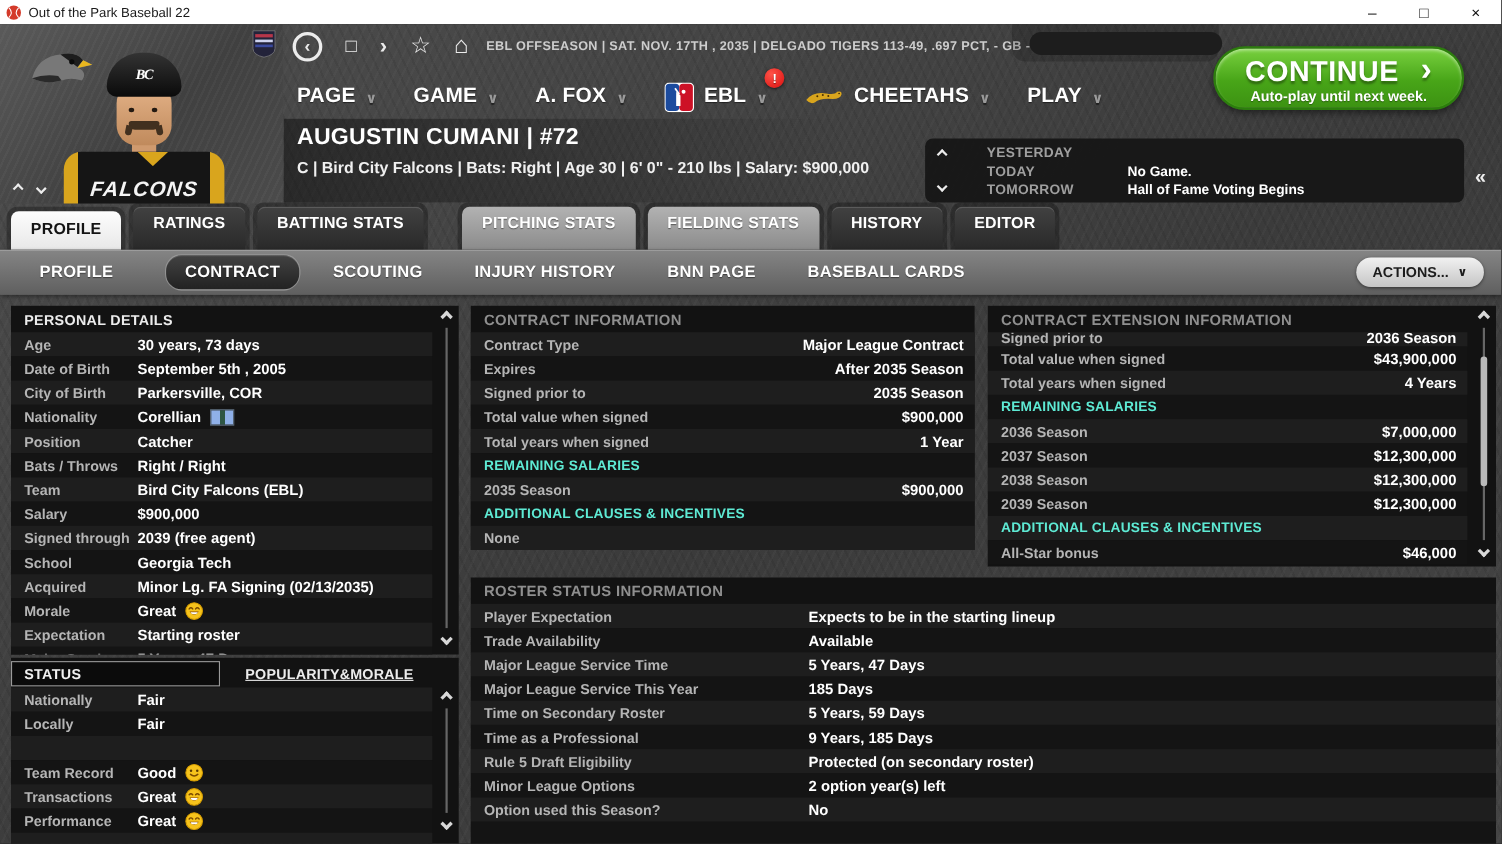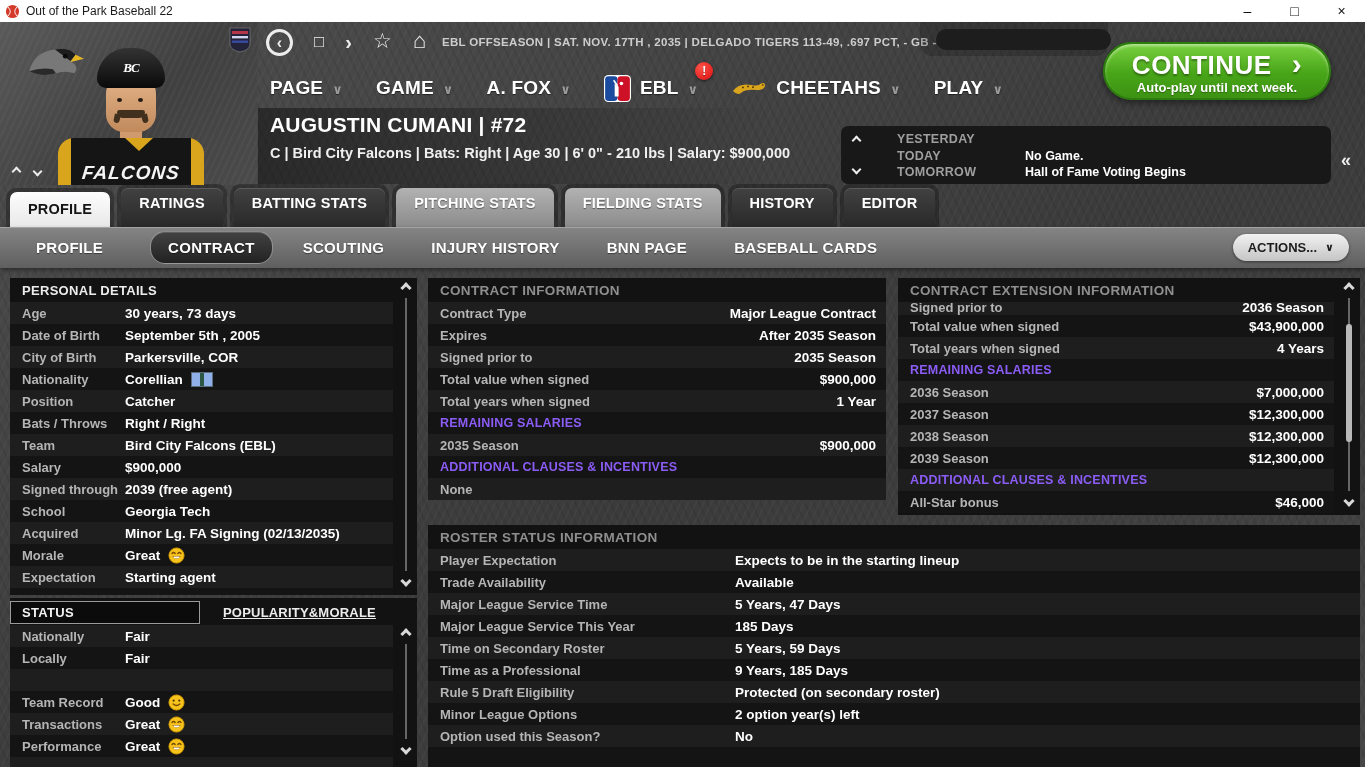--- a/index.html
+++ b/index.html
@@ -86,21 +86,21 @@
   .srow{display:flex;height:16.5px;align-items:center;padding-left:56px;}
   .slab{width:128px;font-size:12.5px;font-weight:bold;color:#9f9f9f;letter-spacing:.3px;}
   .sval{font-size:12.5px;font-weight:bold;color:#fff;}
   .schev1{position:absolute;left:12px;top:11px;}
   .schev2{position:absolute;left:12px;bottom:11px;}
   .collapse{position:absolute;left:1341px;top:128px;color:#eee;font-size:18px;font-weight:bold;cursor:pointer;}
 
   
   .maintabs{position:absolute;left:6px;top:163px;height:42px;display:flex;align-items:flex-end;}
   .socket{background:rgba(0,0,0,.28);border-radius:10px 10px 0 0;padding:4px 4px 0 4px;margin-right:3px;display:flex;align-items:flex-end;}
-  .socket.gap{margin-left:0;}
+  .socket.gap{margin-left:24px;}
   .tab{height:39px;line-height:31px;padding:0 18px;border-radius:7px 7px 0 0;font-size:14.5px;font-weight:bold;letter-spacing:.2px;cursor:pointer;white-space:nowrap;}
   .tab.dark{background:linear-gradient(#414141,#292929);color:#fff;box-shadow:inset 0 1px 0 rgba(255,255,255,.14);}
   .tab.gray{background:linear-gradient(#b2b2b2,#8b8b8b);color:#fff;text-shadow:0 1px 1px rgba(0,0,0,.45);}
   .tab.active{background:linear-gradient(#fdfdfd,#e8e8e8);color:#141414;height:35px;line-height:35px;}
 
   
   .subbar{position:absolute;left:0;top:205px;width:1365px;height:41px;display:flex;align-items:center;padding-left:36px;
     background:linear-gradient(#858585,#5f5f5f);box-shadow:inset 0 1px 0 rgba(255,255,255,.25),0 2px 4px rgba(0,0,0,.4);}
   #sub-tabs{display:flex;align-items:center;}
   .subtab{color:#fff;font-weight:bold;font-size:15px;letter-spacing:.3px;text-shadow:0 1px 1px rgba(0,0,0,.45);margin-right:47px;cursor:pointer;white-space:nowrap;}
@@ -120,21 +120,21 @@
   .rows{position:relative;}
   .pdetails .rows,.pstatus .rows{padding-right:24px;}
   .pext .rows{padding-right:26px;}
   .prow{height:22px;display:flex;align-items:center;padding-left:12px;padding-right:10px;font-weight:bold;background:#141414;}
   .prow.odd{background:#1e1e1e;}
   .rlabel{width:103px;color:#b5b5b5;font-size:13px;flex-shrink:0;}
   .wide .rlabel{width:295px;}
   .alignr .rlabel{width:auto;}
   .rvalue{color:#fff;font-size:13.5px;display:flex;align-items:center;gap:8px;}
   .alignr .rvalue{margin-left:auto;}
-  .shead{color:#8b5cf6;font-size:12.5px;font-weight:bold;letter-spacing:.2px;}
+  .shead{color:#5eead4;font-size:12.5px;font-weight:bold;letter-spacing:.2px;}
   .prow.clipped{height:13px;overflow:hidden;align-items:flex-end;}
   .flag{display:inline-block;width:22px;height:15px;border:1px solid #5d6d7d;
     background:linear-gradient(90deg,#8fb0e8 0 38%,#2e5644 38% 62%,#8fb0e8 62%);}
   .smiley{display:flex;margin-top:1px;}
 
   
   .stheadrow{height:26px;display:flex;align-items:center;margin-top:1px;}
   .stbox{width:190px;height:23px;background:#0b0b0b;border:1px solid #9a9a9a;display:flex;align-items:center;padding-left:11px;color:#f2f2f2;font-weight:bold;font-size:13px;letter-spacing:.3px;}
   .stlink{margin-left:23px;color:#ececec;font-weight:bold;font-size:13px;text-decoration:underline;letter-spacing:.2px;cursor:pointer;}
 
@@ -423,21 +423,21 @@
                   <path d="M10.4 6.9 Q12.1 4.8 13.8 6.9" fill="none" stroke="#7a4a00" stroke-width="1.4" stroke-linecap="round"></path>
                   <path d="M4.5 9.5 Q9 15.6 13.5 9.5 Z" fill="#8a4b00"></path>
                   <path d="M5.6 10.1 L12.4 10.1 L11.9 11.4 Q9 12.8 6.2 11.4 Z" fill="#fff"></path>
                 </svg>
               </span>
             </span>
           </div>
           <div class="prow odd">
             <span class="rlabel">Expectation</span>
             <span class="rvalue">
-              <span>Starting agent</span>
+              <span>Starting roster</span>
             </span>
           </div>
           <div class="prow">
             <span class="rlabel">Major Service</span>
             <span class="rvalue">
               <span>5 Years, 47 Days</span>
             </span>
           </div>
         </div>
       <div class="vscroll">

